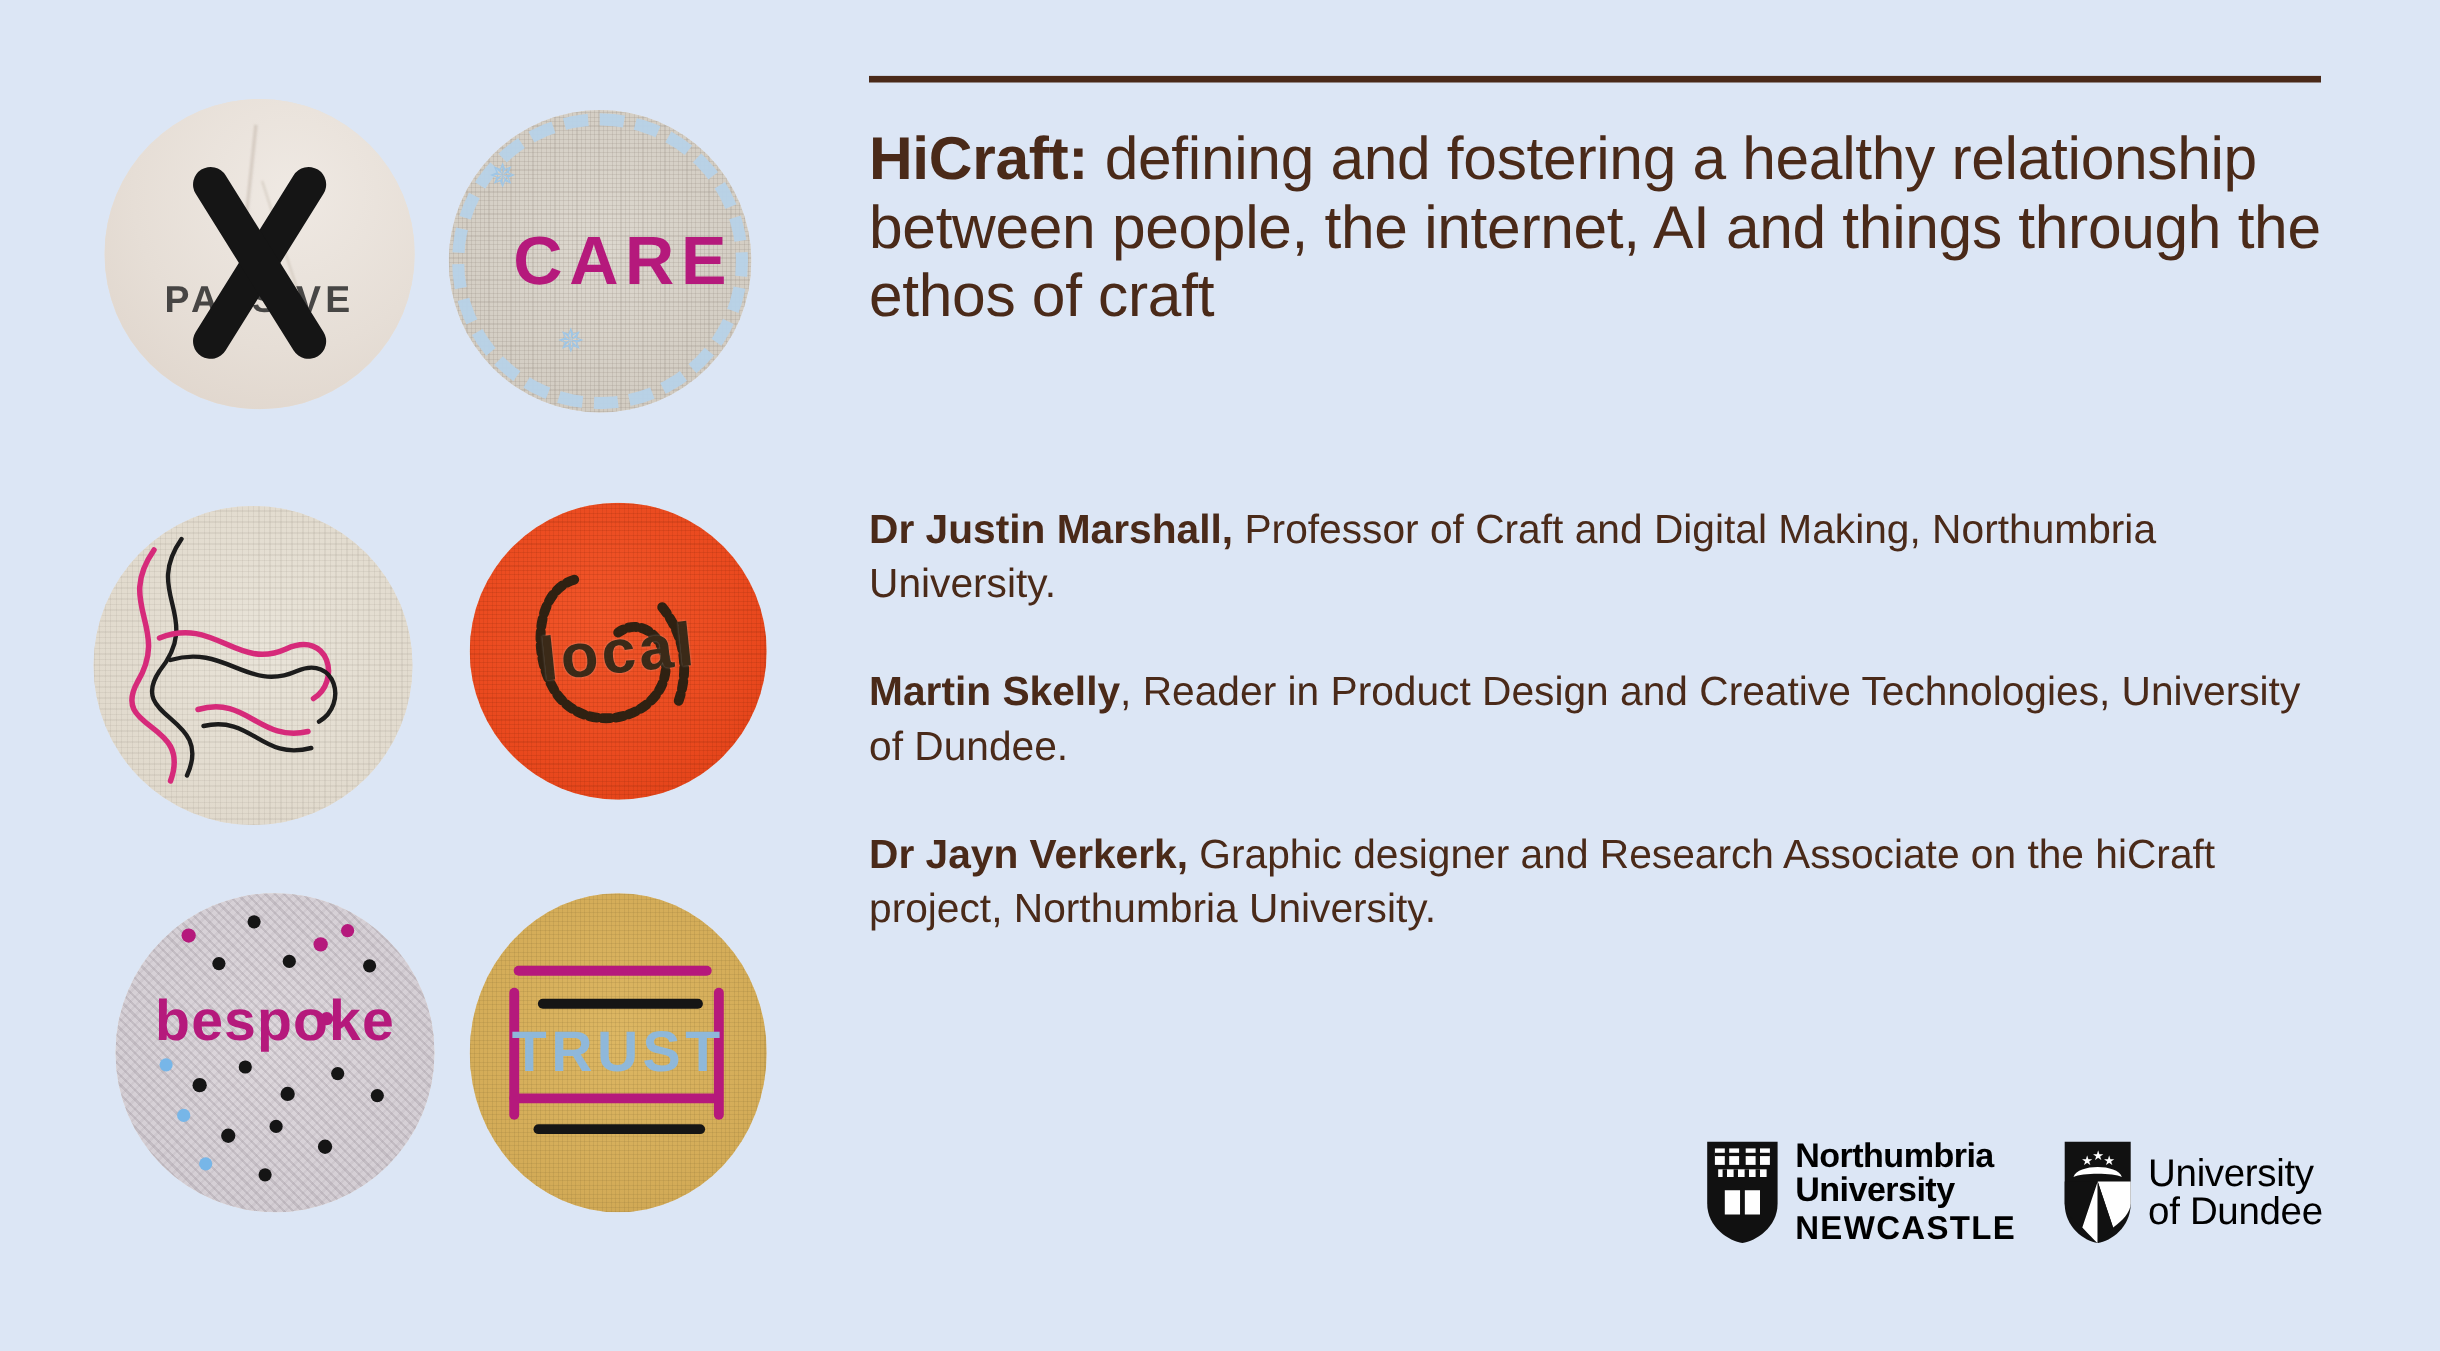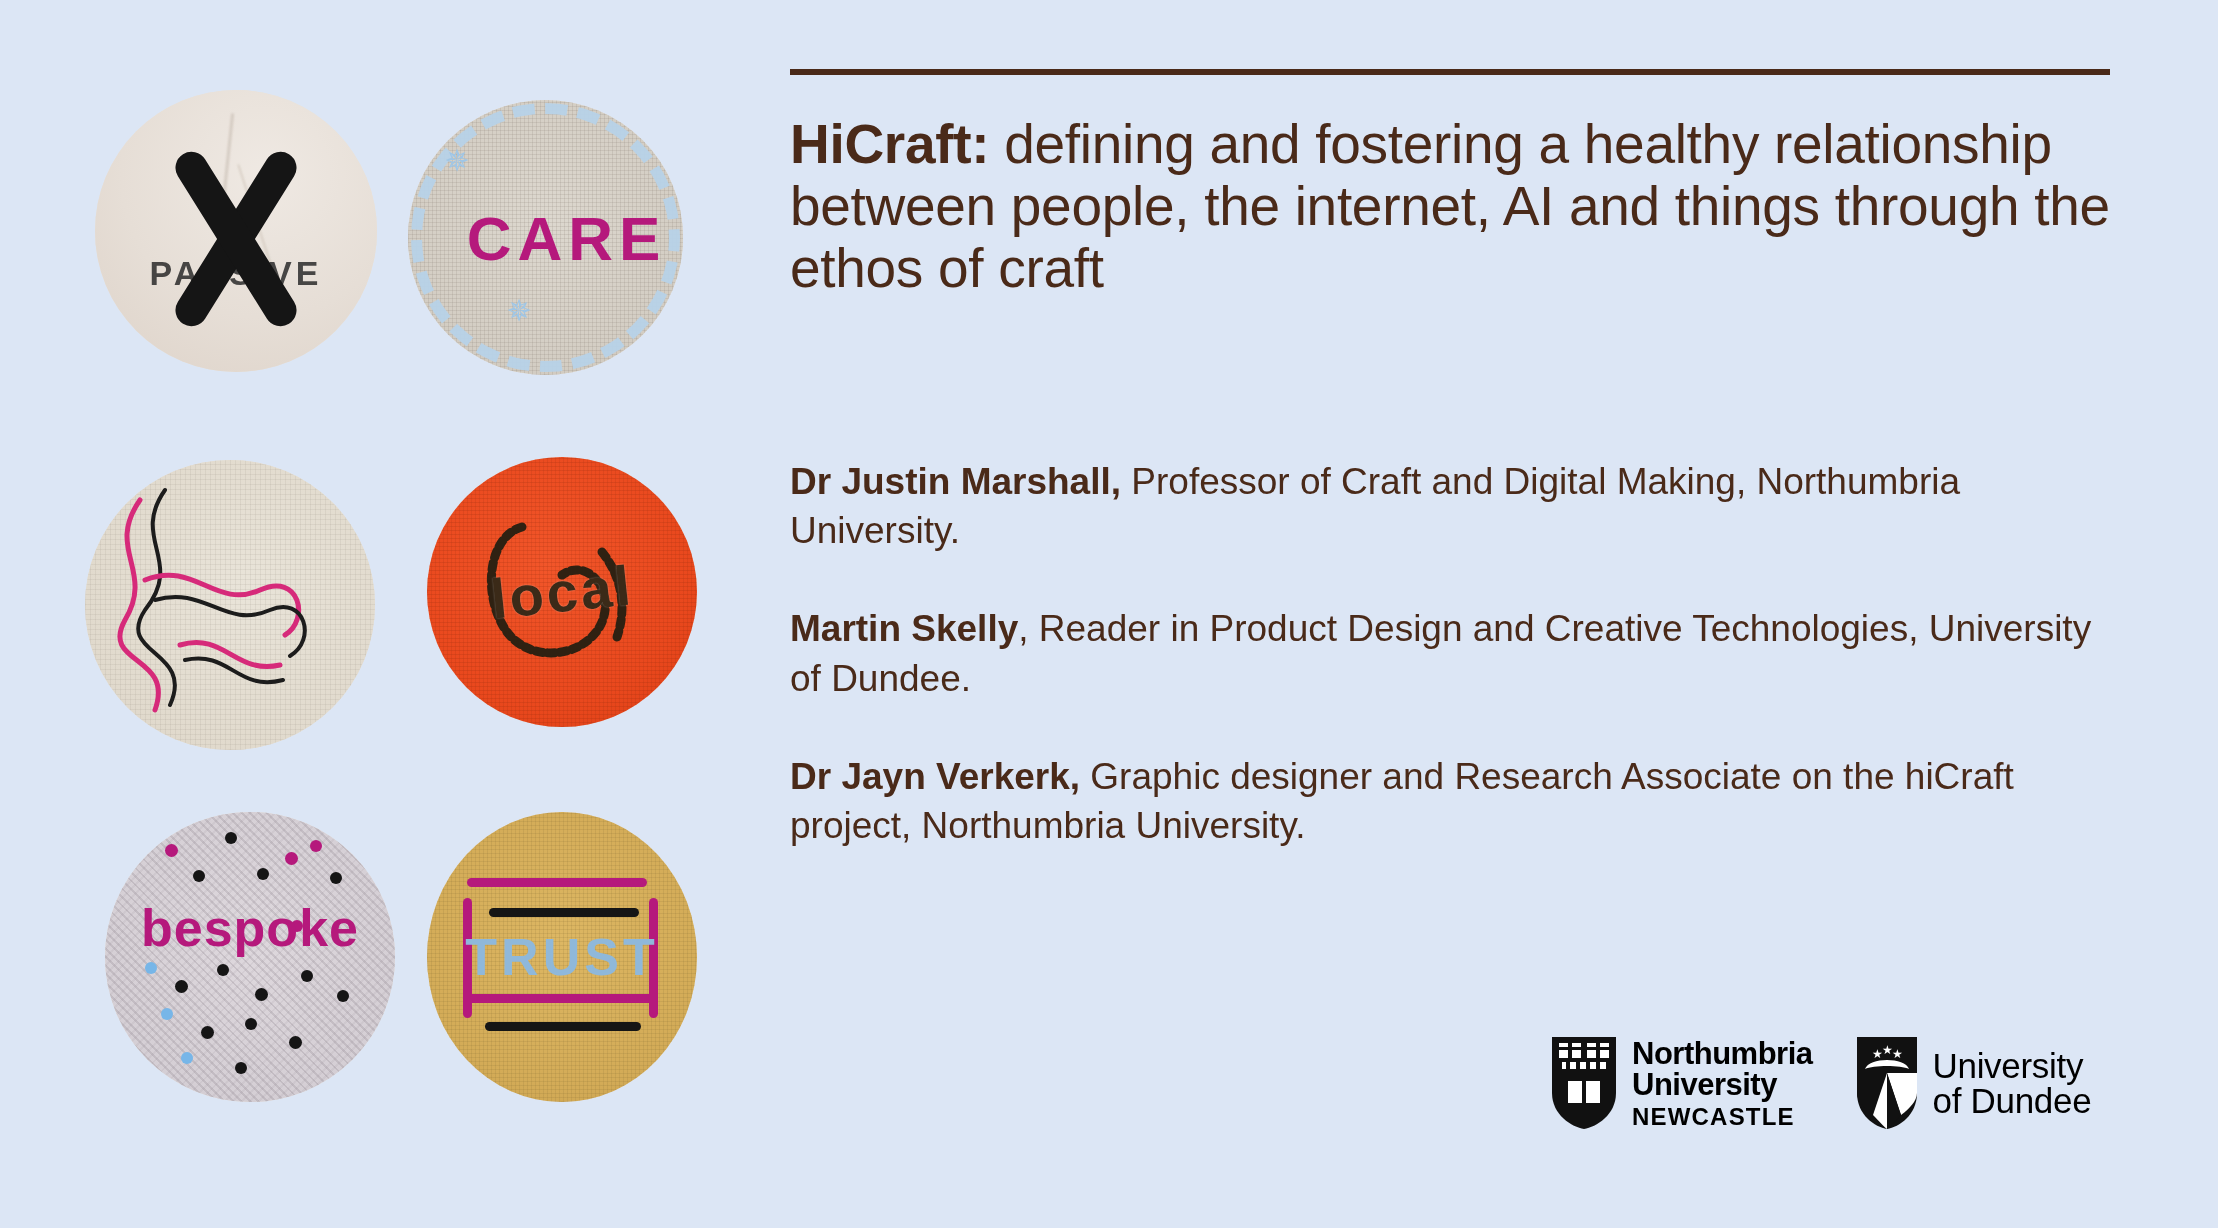--- a/index.html
+++ b/index.html
@@ -205,21 +205,21 @@
 
   
   .logos{
     position:absolute;
     left:760px; top:1035px;
     display:flex; align-items:center; gap:42px;
   }
   .logo{ display:flex; align-items:center; gap:14px; }
   .logo-text{ color:#000; line-height:1.0; }
   .nu-l1,.nu-l2{ font-size:31px; font-weight:700; letter-spacing:-0.5px; }
-  .nu-l3{ font-size:24px; font-weight:700; letter-spacing:1.2px; margin-top:5px;}
+  .nu-l3{ font-size:30px; font-weight:700; letter-spacing:1.2px; margin-top:5px;}
   .ud-l1,.ud-l2{ font-size:35px; font-weight:400; letter-spacing:-0.3px; }
 </style>
 </head>
 <body style="background: rgb(220, 230, 245);">
 
 <div class="patch-grid">
 
   <div class="patch passive p-r1c1">
     <div class="surface"></div>
     <div class="fold"></div>

